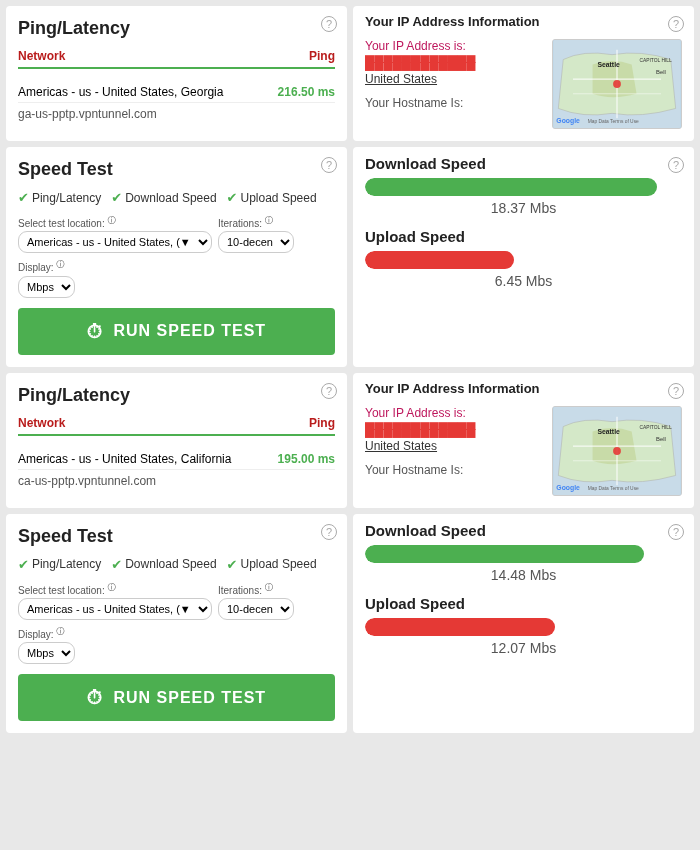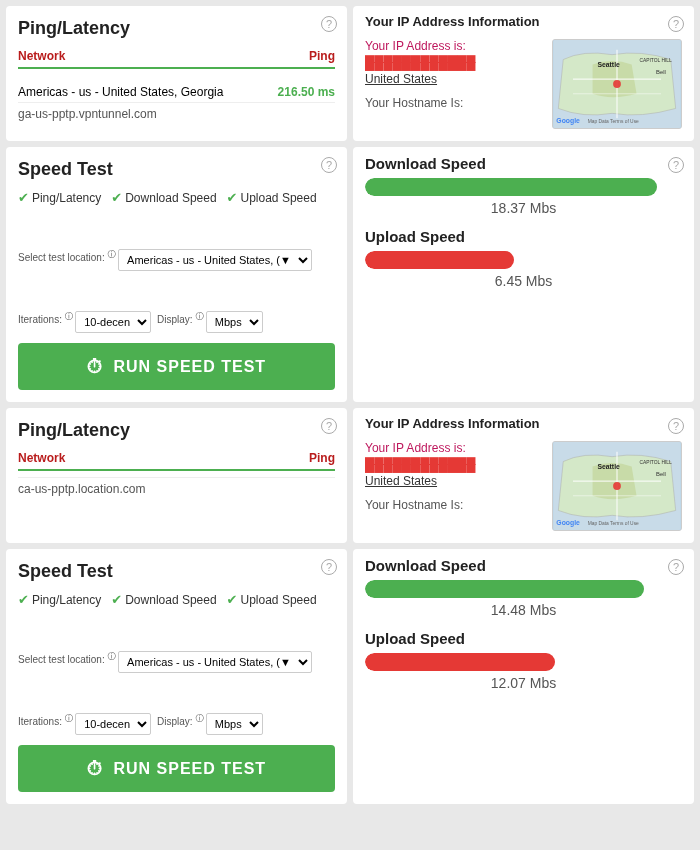--- a/index.html
+++ b/index.html
@@ -92,36 +92,34 @@
     }
     .form-row {
       display: flex;
       gap: 6px;
       align-items: flex-end;
       margin-bottom: 10px;
       flex-wrap: wrap;
     }
     .form-group {
       display: flex;
-      flex-direction: row;
+      flex-direction: column;
       gap: 2px;
-      margin-top: 34px;
     }
     .form-label {
       font-size: 10px;
       color: #555;
     }
     .form-select {
       border: 1px solid #ccc;
-      border-radius: 2px;
+      border-radius: 9px;
       padding: 3px 4px;
       font-size: 11px;
       background: #fff;
       cursor: pointer;
-      text-align: right;
     }
     .run-btn {
       background: #4caf50;
       color: #fff;
       border: none;
       border-radius: 4px;
       padding: 12px 0;
       width: 100%;
       font-size: 16px;
       font-weight: bold;
@@ -344,21 +342,25 @@
     </div>
   </div>
 
   <div class="card">
     <div class="help-icon">?</div>
     <div class="card-title">Ping/Latency</div>
     <div class="ping-header">
       <span>Network</span>
       <span>Ping</span>
     </div>
-    <div class="hostname">ca-us-pptp.location.com</div>
+    <div class="ping-row">
+      <span>Americas - us - United States, California</span>
+      <span class="ping-value">195.00 ms</span>
+    </div>
+    <div class="hostname">ca-us-pptp.vpntunnel.com</div>
   </div>
 
   <div class="card ip-card card-right">
     <div class="help-icon">?</div>
     <div class="card-title">Your IP Address Information</div>
     <div class="ip-row">
       <div class="ip-info">
         <div class="ip-label">Your IP Address is:</div>
         <div class="ip-address">████████████</div>
         <div class="ip-country">United States</div>

